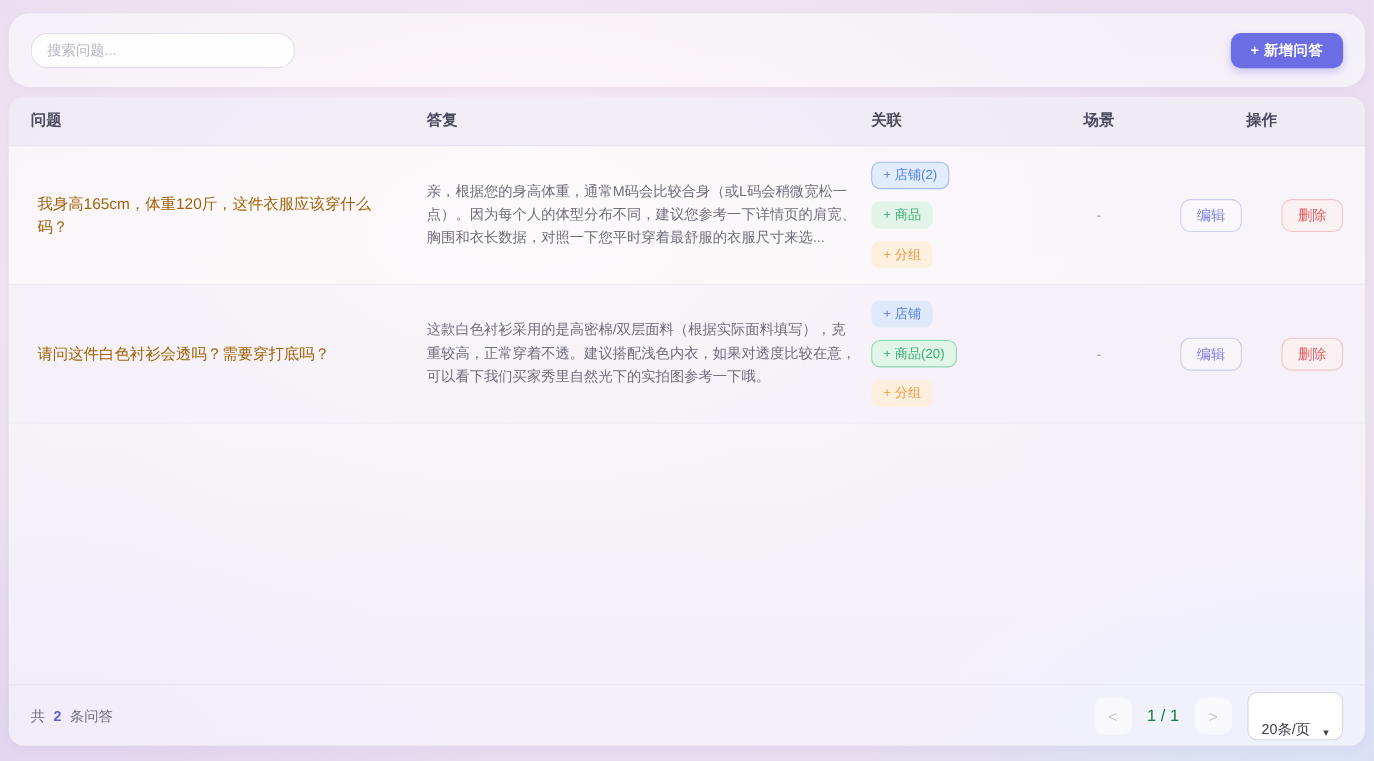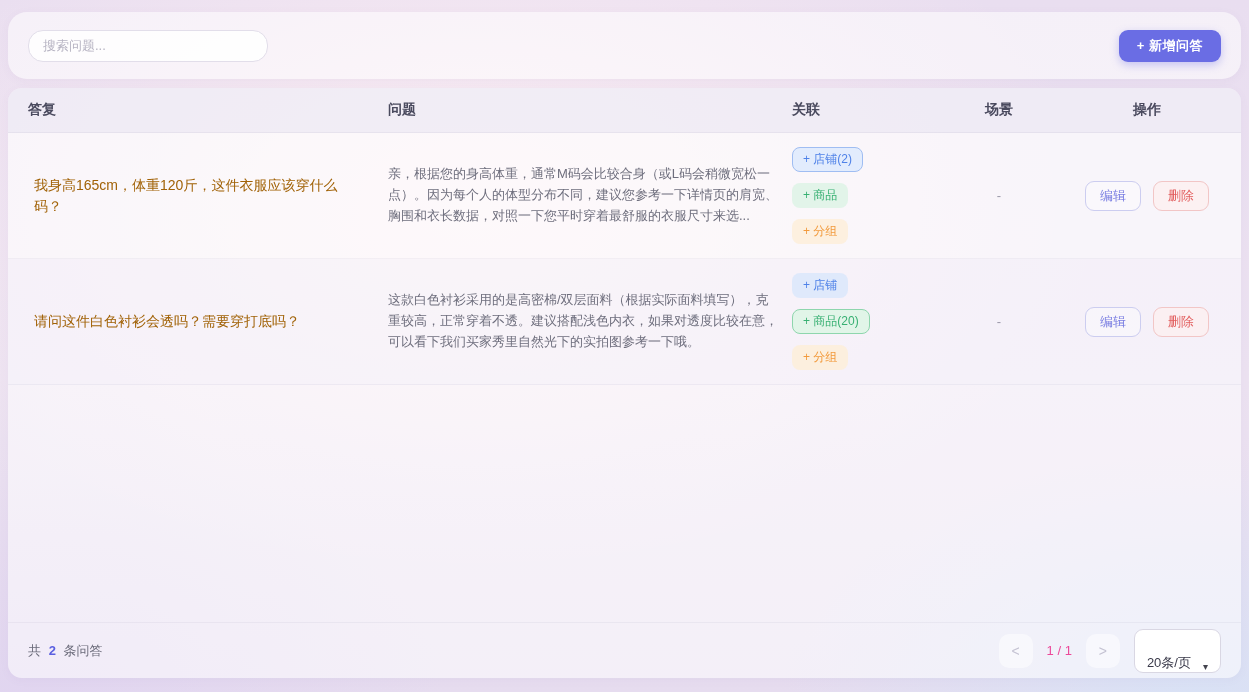--- a/index.html
+++ b/index.html
@@ -54,60 +54,60 @@
   .tag {
     font-size:12px; padding:3px 10px; border-radius:8px; border:1px solid transparent;
     cursor:pointer; white-space:nowrap;
   }
   .tag.shop    { color:#4f82e8; background:rgba(219,232,252,0.85); }
   .tag.product { color:#37b072; background:rgba(221,243,229,0.85); }
   .tag.group   { color:#f29a3c; background:rgba(253,238,217,0.85); }
   .tag.shop.bordered    { border-color:#9fbdf2; background:rgba(224,235,253,0.95); }
   .tag.product.bordered { border-color:#8ed6ad; background:rgba(223,244,231,0.95); }
   .scene-cell { text-align:center; color:#9a98a8; font-size:13px; }
-  .ops-cell { display:flex; justify-content:center; gap:12px; }
+  .ops-cell { display:flex; justify-content:space-between; gap:12px; }
   .op-btn {
     font-size:13px; padding:5px 14px; border-radius:9px; cursor:pointer; font-family:inherit;
   }
   .op-edit { color:#7a7ee2; border:1px solid #cccdf0; background:rgba(255,255,255,0.35); }
   .op-del  { color:#e25d5d; border:1px solid #f2c6c6; background:rgba(253,240,240,0.8); }
   .spacer { flex:1; }
   
   .tfoot {
     height:56px; border-top:1px solid rgba(120,110,150,0.08);
     display:flex; align-items:center; justify-content:space-between; padding:0 20px;
     font-size:13px; color:#6b6b7a;
   }
   .total-count { color:#5a5fe0; font-weight:bold; margin:0 4px; }
   .pager { display:flex; align-items:center; gap:14px; }
   .page-btn {
     width:34px; height:34px; border-radius:10px; border:none; cursor:pointer;
     background:rgba(255,255,255,0.5); color:#c4c2d2; font-size:14px; font-family:inherit;
   }
-  .page-indicator { color:#ec4899; font-size:13px;text-align:center; }
+  .page-indicator { color:#15803d; font-size:15px;text-align:center; }
   .page-size-select {
     height:44px; display:flex; align-items:flex-end; gap:12px; padding:0 12px;
     background:#ffffff; border:1px solid #d9d7e3; border-radius:9px; cursor:pointer;
     color:#3a3a4a; font-size:13px;
   }
   .chev { font-size:10px; color:#44444e; }
 </style>
 </head>
 <body>
 
 <div class="card toolbar">
   <input class="search-input" type="text" placeholder="搜索问题..." style="">
   <button class="add-btn">+ 新增问答</button>
 </div>
 
 <div class="card table-card">
 
   <div class="grid-row thead">
+    <div>问题</div>
     <div>答复</div>
-    <div>问题</div>
     <div>关联</div>
     <div class="th-center">场景</div>
     <div class="th-center">操作</div>
   </div>
 
   <div class="grid-row trow odd">
     <div class="q-cell">我身高165cm，体重120斤，这件衣服应该穿什么码？</div>
     <div class="a-cell">亲，根据您的身高体重，通常M码会比较合身（或L码会稍微宽松一点）。因为每个人的体型分布不同，建议您参考一下详情页的肩宽、胸围和衣长数据，对照一下您平时穿着最舒服的衣服尺寸来选...</div>
     <div class="tags-cell">
       <span class="tag shop bordered">+ 店铺(2)</span>

